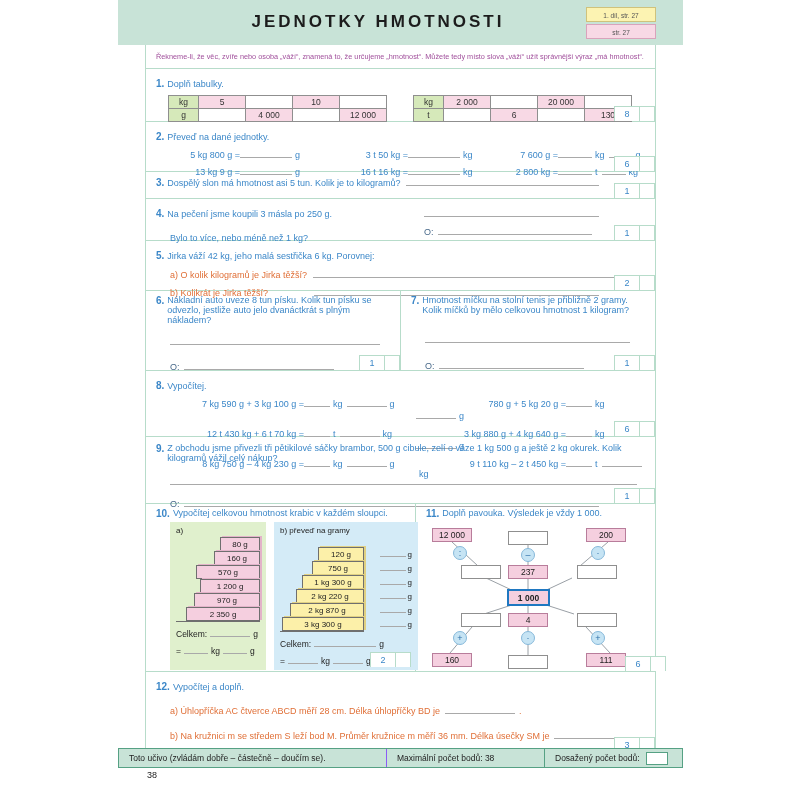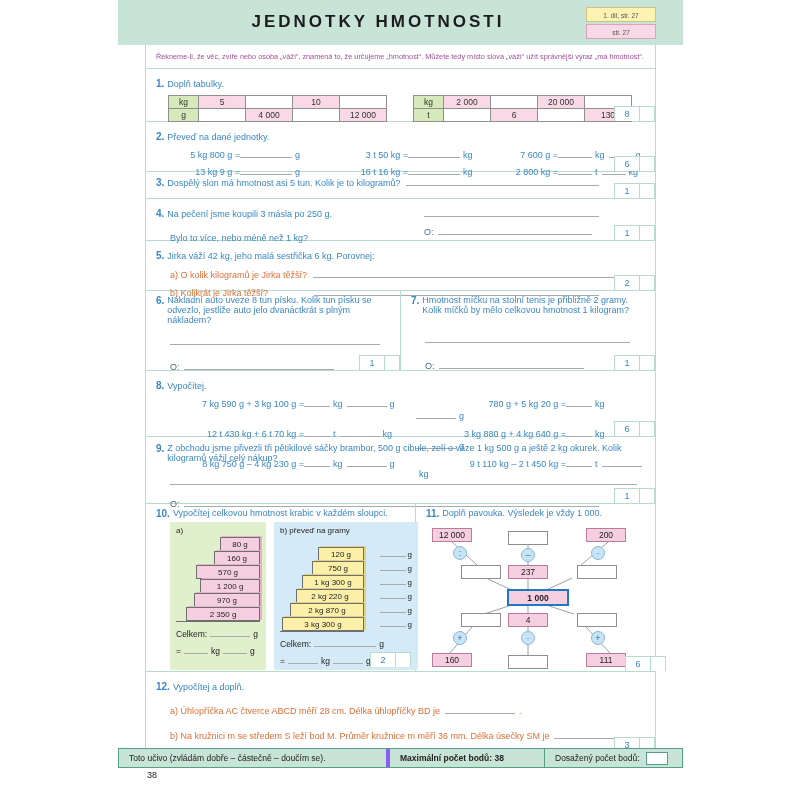--- a/index.html
+++ b/index.html
@@ -76,21 +76,21 @@
   .nbox.pink { background:#f5cfdf; border-color:#b87d9b; }
   .nbox.center { border:2px solid #1f78c1; background:#f5cfdf; font-weight:bold; height:17px; line-height:14px; }
   .opc { position:absolute; width:14px; height:14px; border-radius:50%; background:#c6e4f4; border:1px solid #86b9da;
          color:#2d6fa8; font-size:9px; text-align:center; line-height:13px; }
 
   
   .footbar { position:absolute; left:118px; top:748px; width:565px; height:20px; background:#c8e3d7;
              border:1px solid #56a184; display:flex; font-size:8.5px; color:#222; }
   .footbar .fc { display:flex; align-items:center; padding:0 10px; }
   .fc1 { width:267px; }
-  .fc2 { width:158px; border-left:4px solid #8b5cf6;font-weight:bold; }
+  .fc2 { width:158px; border-left:1px solid #8b5cf6; }
   .fc3 { flex:1; border-left:1px solid #56a184; }
   .scorebox { width:22px; height:13px; background:#fff; border:1px solid #56a184; margin-left:6px; }
   .pagenum { position:absolute; left:147px; top:770px; font-size:9px; color:#222; }
 </style>
 </head>
 <body>
 
 <div class="page">
 
   <div class="band">
@@ -345,21 +345,21 @@
           </svg>
           <div class="nbox pink" style="left:4px; top:5px">12 000</div>
           <div class="nbox" style="left:80px; top:8px"></div>
           <div class="nbox pink" style="left:158px; top:5px">200</div>
           <div class="opc" style="left:25px; top:23px">:</div>
           <div class="opc" style="left:93px; top:25px">–</div>
           <div class="opc" style="left:163px; top:23px">·</div>
           <div class="nbox" style="left:33px; top:42px"></div>
           <div class="nbox pink" style="left:80px; top:42px">237</div>
           <div class="nbox" style="left:149px; top:42px"></div>
-          <div class="nbox center" style="left:79px; top:66px; width:62px">1 000</div>
+          <div class="nbox center" style="left:79px; top:66px; width:43px">1 000</div>
           <div class="nbox" style="left:33px; top:90px"></div>
           <div class="nbox pink" style="left:80px; top:90px">4</div>
           <div class="nbox" style="left:149px; top:90px"></div>
           <div class="opc" style="left:25px; top:108px">+</div>
           <div class="opc" style="left:93px; top:108px">·</div>
           <div class="opc" style="left:163px; top:108px">+</div>
           <div class="nbox pink" style="left:4px; top:130px">160</div>
           <div class="nbox" style="left:80px; top:132px"></div>
           <div class="nbox pink" style="left:158px; top:130px">111</div>
         </div>

